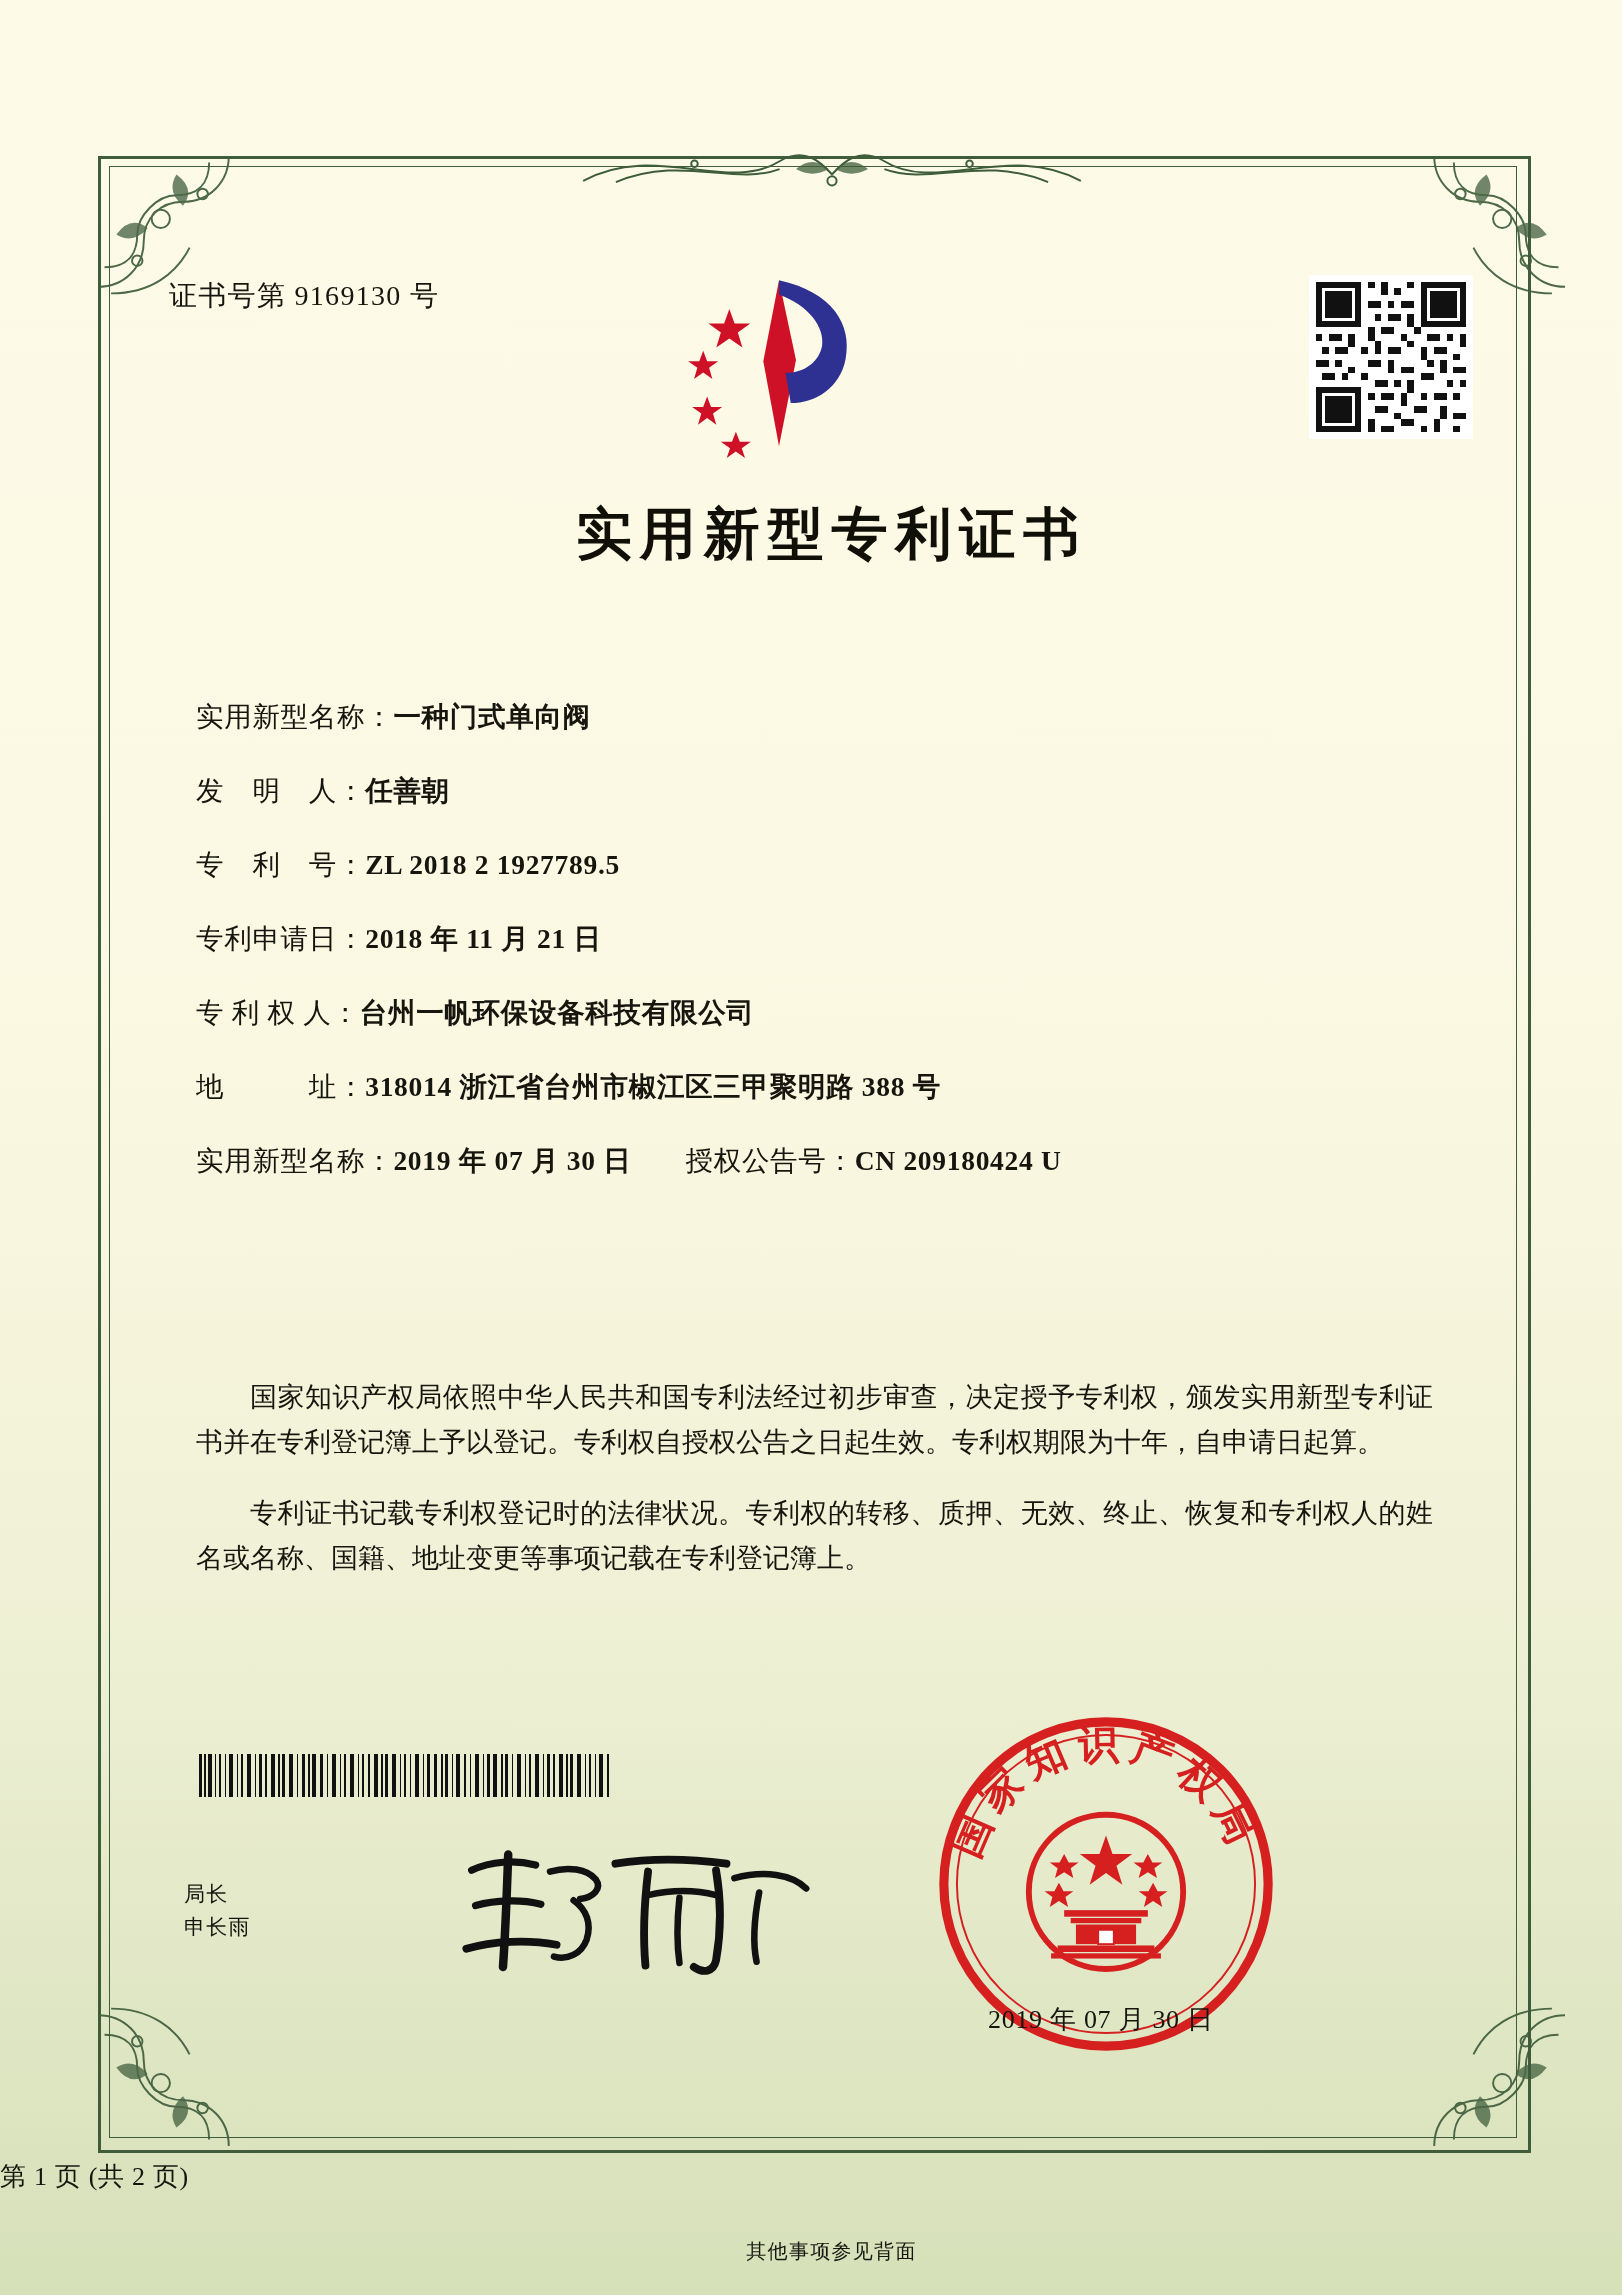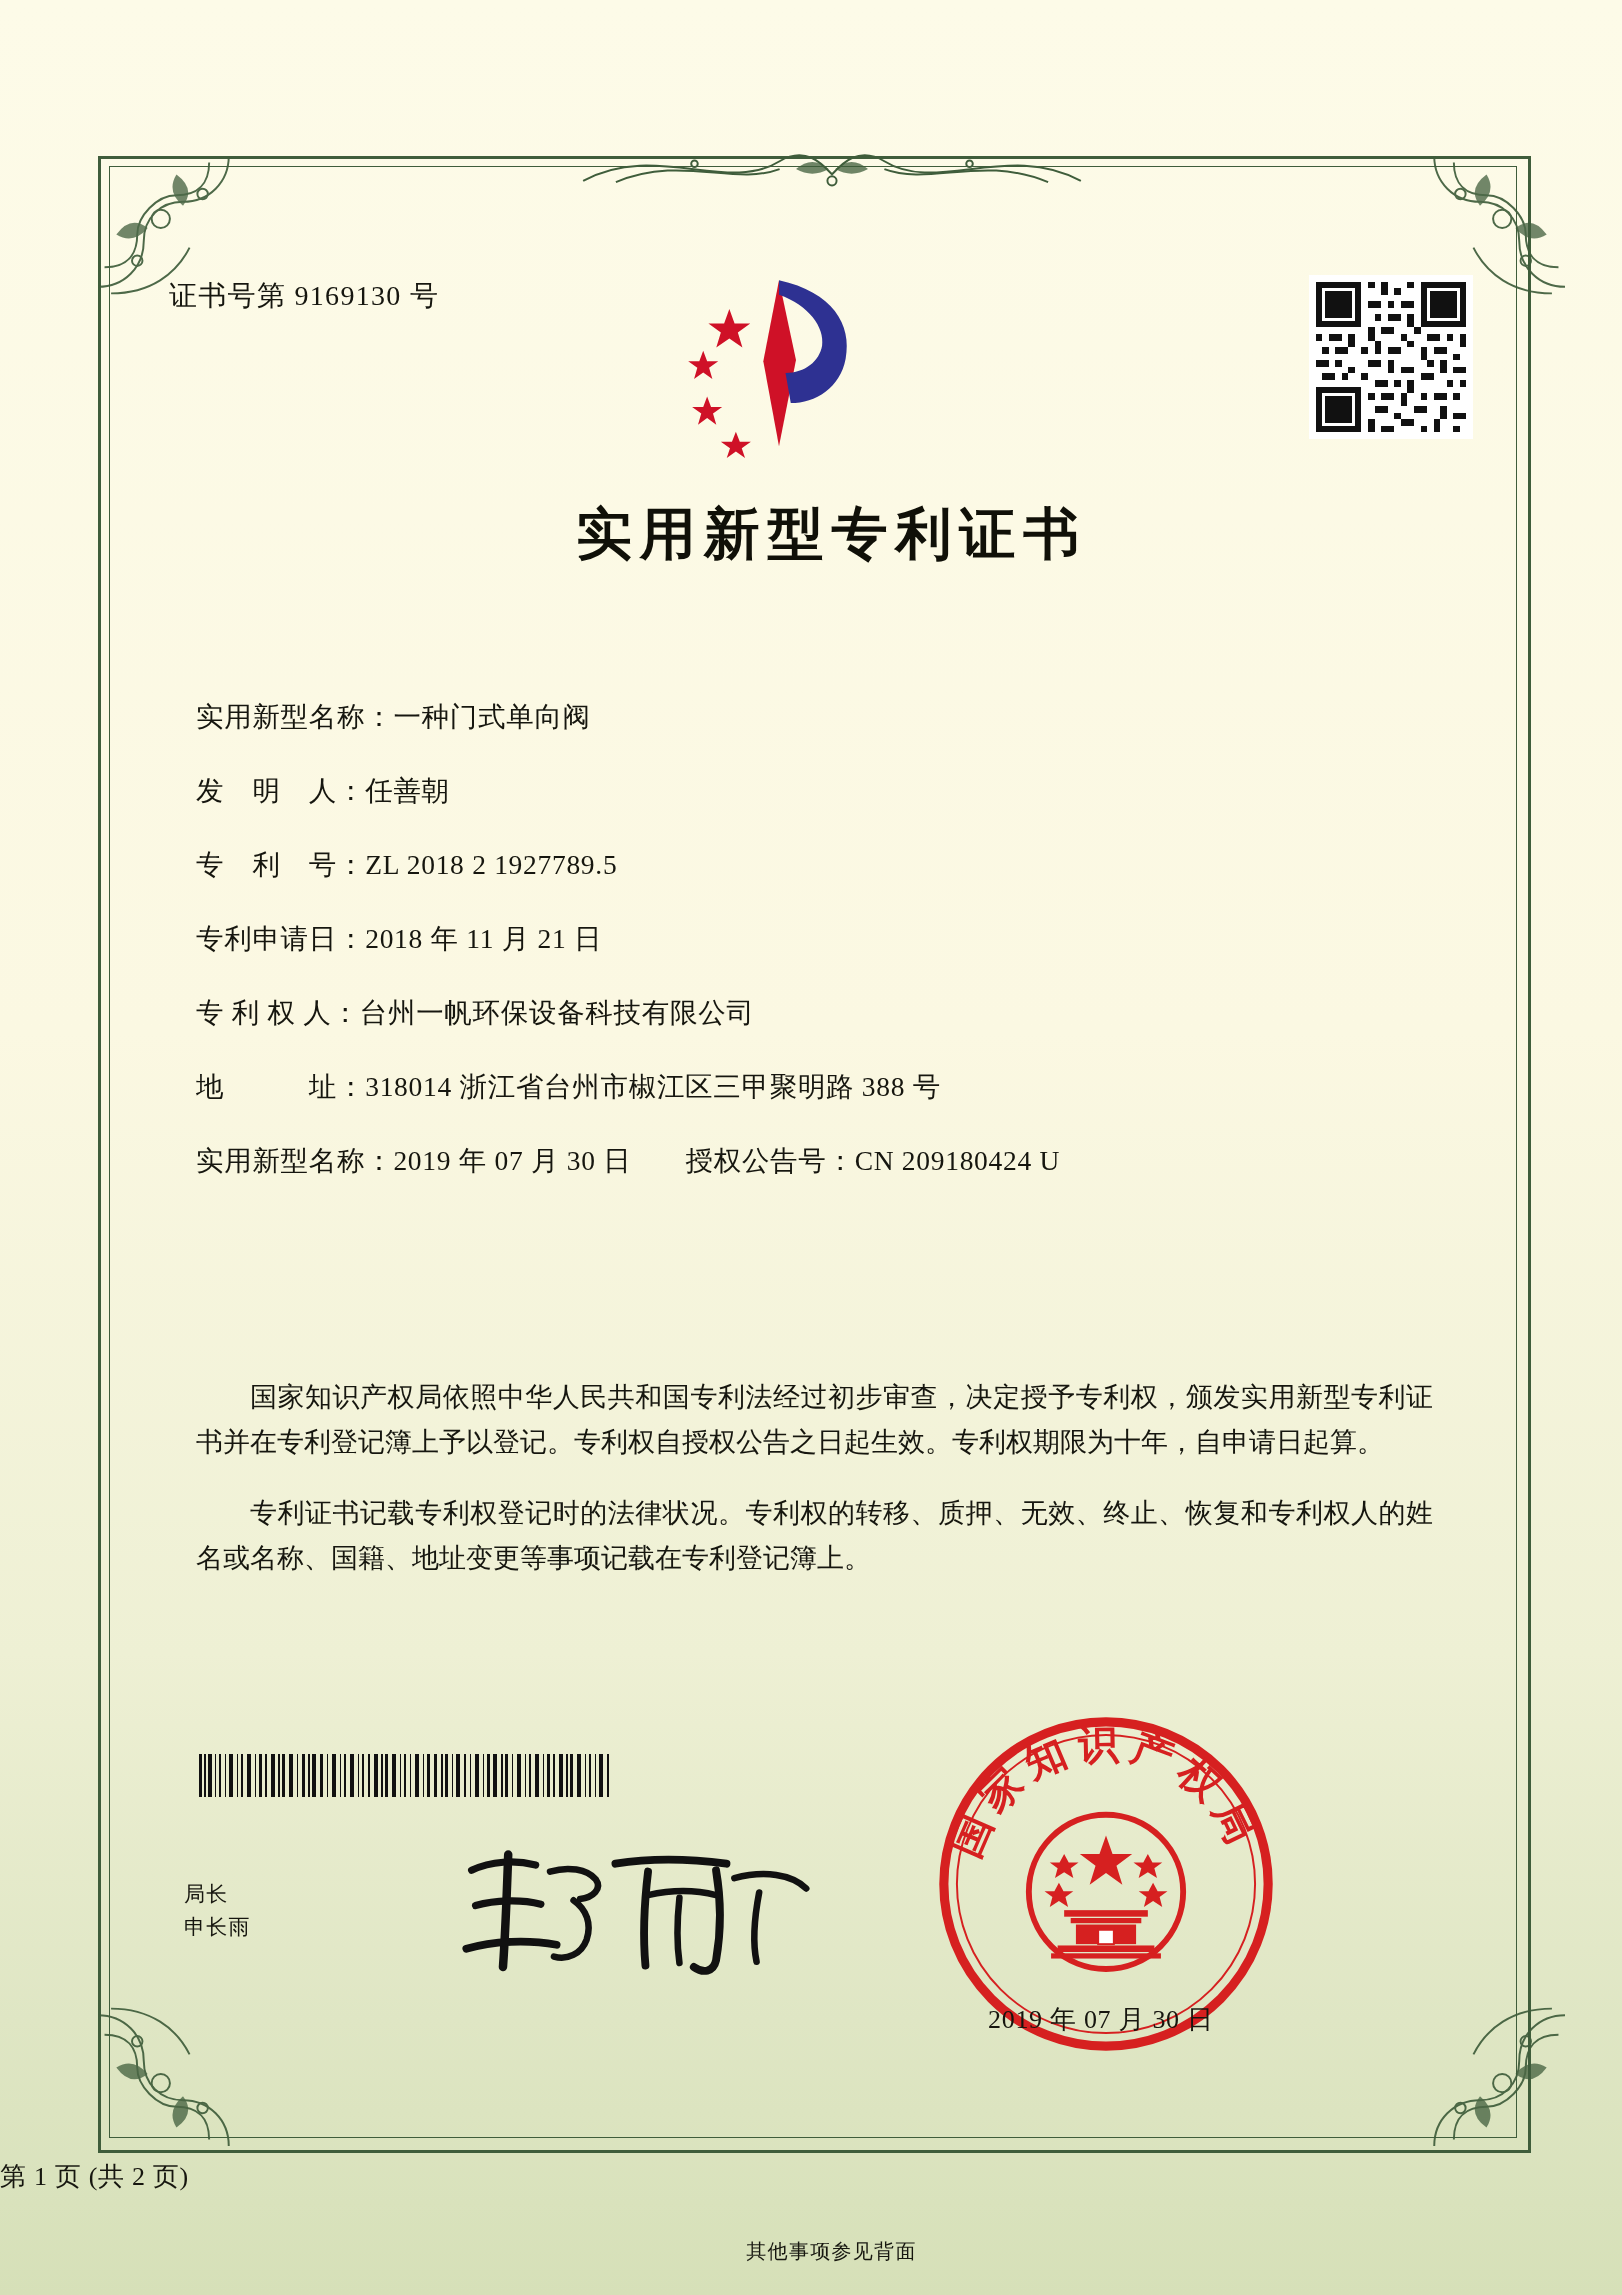--- a/index.html
+++ b/index.html
@@ -111,20 +111,21 @@
     color: #16160f;
     margin-bottom: 38px;
     white-space: nowrap;
     text-align: center;
   }
   .f-label {
     letter-spacing: 0.7px;
   }
   .f-value {
     letter-spacing: 0.7px;
+    font-weight: bold;
   }
   .field.two-col {
     display: flex;
     align-items: baseline;
   }
   .f-second {
     margin-left: 54px;
   }
 
   

